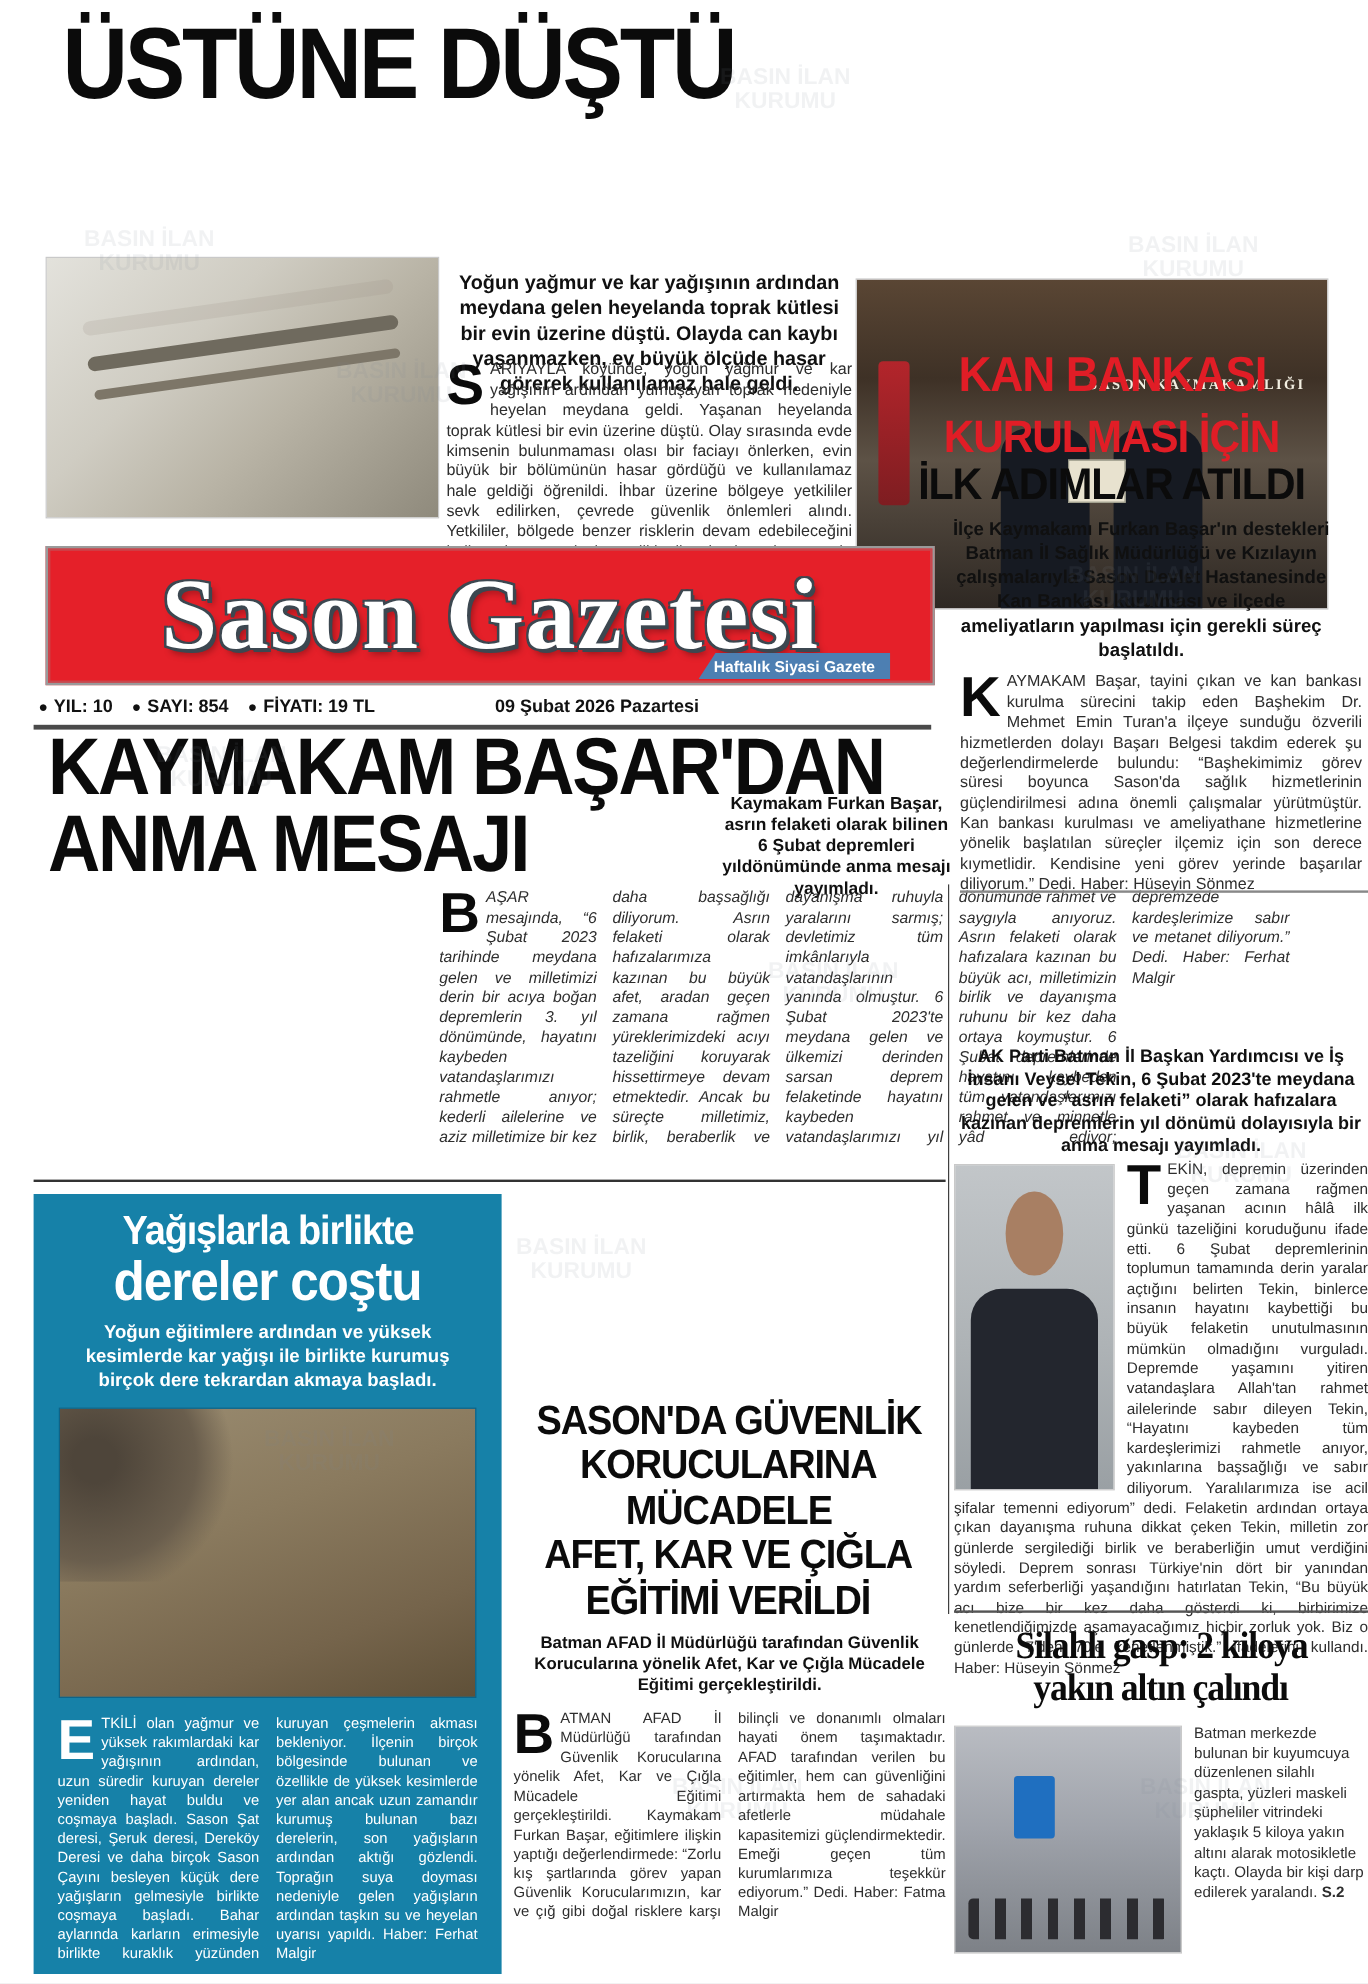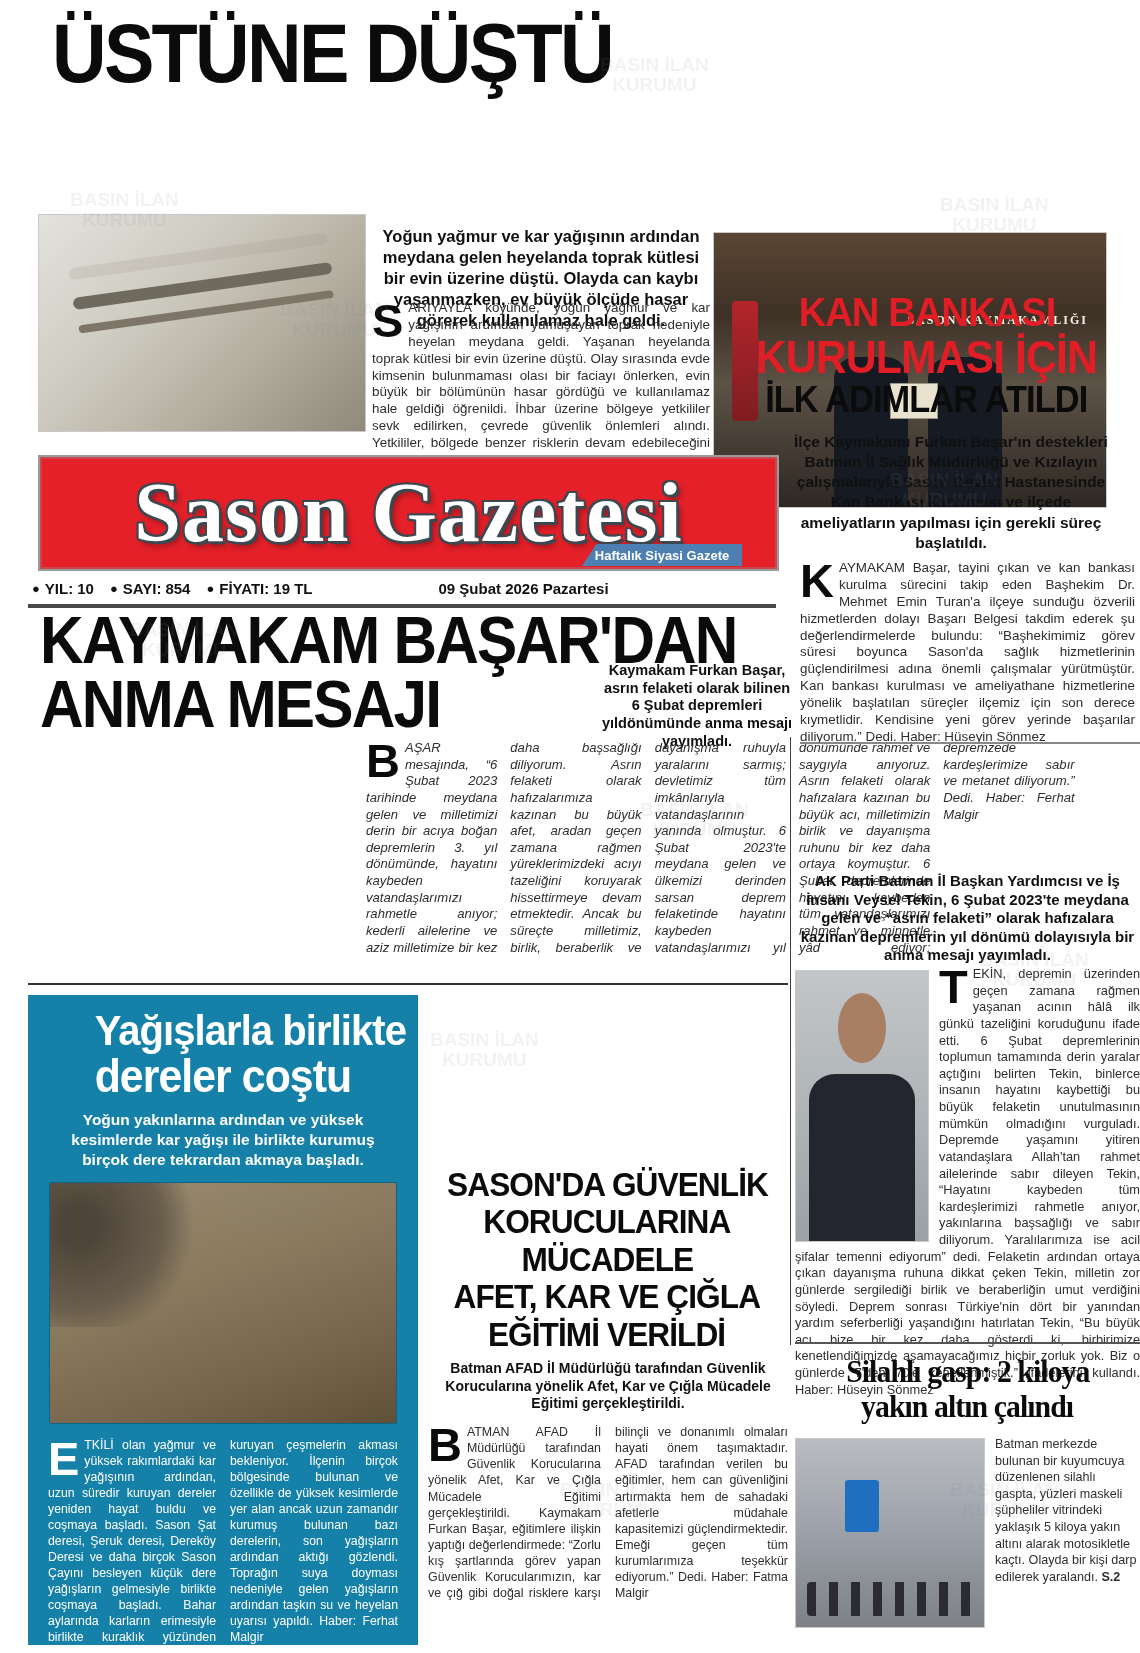--- a/index.html
+++ b/index.html
@@ -61,21 +61,21 @@
   .mast .title{font-family:"Liberation Serif",serif;font-weight:bold;font-size:84px;color:#fff;
         letter-spacing:1px;line-height:1;
         text-shadow:3px 3px 0 #3c4750,-2px -2px 0 #3c4750,2px -2px 0 #3c4750,-2px 2px 0 #3c4750,4px 5px 6px rgba(0,0,0,.35);}
   .tagline{background:#4d7fb2;color:#fff;font-weight:bold;font-size:13px;display:flex;
         align-items:center;justify-content:center;clip-path:polygon(9% 0,100% 0,100% 100%,0 100%);}
   .infoline{display:flex;align-items:center;font-size:15px;color:#111;}
   .infoline .item{display:flex;align-items:center;margin-right:16px;}
   .infoline .bullet{font-size:13px;margin-right:5px;}
   .infoline .lab{font-weight:600;margin-right:4px;}
   .infoline .val{font-weight:800;}
-  .infoline .date{font-weight:800;margin-left:110px;}
+  .infoline .date{font-weight:800;margin-left:84px;}
   
   .lead{font-weight:bold;text-align:center;color:#101010;}
   .body-txt{color:#2e2e2e;line-height:1.26;}
   .red{color:#e11d26;}
   .cols3{column-count:3;column-gap:13px;}
   .cols2{column-count:2;column-gap:14px;}
   .vdiv{background:#3f3f3f;width:1px;}
   .bluebox{background:#1681a8;color:#fff;}
   .bluebox .hl{color:#fff;}
   .bluebox .dropcap{color:#fff;}
@@ -153,21 +153,21 @@
   <div class="abs photo ph-ceremony" style="left:713px;top:14px;width:392px;height:274px;">
     <span class="sign" style="right:18px;top:80px;font-size:12px;">SASON KAYMAKAMLIĞI</span>
     <div class="flag"></div>
     <div class="man" style="left:120px;"></div>
     <div class="man" style="left:214px;"></div>
     <div class="doc" style="left:176px;bottom:88px;"></div>
   </div>
 
   <div class="abs" style="left:713px;top:292px;width:427px;text-align:center;">
     <div class="hl red ln" style="font-size:41px;line-height:1.02;"><span class="condC">KAN BANKASI</span></div>
-    <div class="hl red ln" style="font-size:46px;line-height:1.02;"><span class="condC">KURULMASI İÇİN</span></div>
+    <div class="hl red ln" style="font-size:38px;line-height:1.02;margin-top:12px;"><span class="condC">KURULMASI İÇİN</span></div>
     <div class="hl ln" style="font-size:37px;line-height:1.05;"><span class="condC">İLK ADIMLAR ATILDI</span></div>
   </div>
 
   <div class="abs lead" style="left:786px;top:432px;width:330px;font-size:15.5px;line-height:1.3;">İlçe Kaymakamı Furkan Başar'ın destekleri Batman İl Sağlık Müdürlüğü ve Kızılayın çalışmalarıyla Sason Devlet Hastanesinde Kan Bankası kurulması ve ilçede ameliyatların yapılması için gerekli süreç başlatıldı.</div>
 
   <div class="abs body-txt just" style="left:800px;top:560px;width:335px;font-size:13.4px;">
     <span class="dropcap">K</span><span>AYMAKAM Başar, tayini çıkan ve kan bankası kurulma sürecini takip eden Başhekim Dr. Mehmet Emin Turan'a ilçeye sunduğu özverili hizmetlerden dolayı Başarı Belgesi takdim ederek şu değerlendirmelerde bulundu: “Başhekimimiz görev süresi boyunca Sason'da sağlık hizmetlerinin güçlendirilmesi adına önemli çalışmalar yürütmüştür. Kan bankası kurulması ve ameliyathane hizmetlerine yönelik başlatılan süreçler ilçemiz için son derece kıymetlidir. Kendisine yeni görev yerinde başarılar diliyorum.” Dedi. Haber: Hüseyin Sönmez</span>
   </div>
 
   <div class="abs mast" style="left:38px;top:455px;width:737px;height:112px;">
@@ -212,24 +212,24 @@
   <div class="abs body-txt just" style="left:366px;top:740px;width:420px;height:228px;font-size:13.1px;font-style:italic;line-height:1.27;">
     <div class="cols3" style="height:100%;">
       <span class="dropcap">B</span><span>AŞAR mesajında, “6 Şubat 2023 tarihinde meydana gelen ve milletimizi derin bir acıya boğan depremlerin 3. yıl dönümünde, hayatını kaybeden vatandaşlarımızı rahmetle anıyor; kederli ailelerine ve aziz milletimize bir kez daha başsağlığı diliyorum. Asrın felaketi olarak hafızalarımıza kazınan bu büyük afet, aradan geçen zamana rağmen yüreklerimizdeki acıyı tazeliğini koruyarak hissettirmeye devam etmektedir. Ancak bu süreçte milletimiz, birlik, beraberlik ve dayanışma ruhuyla yaralarını sarmış; devletimiz tüm imkânlarıyla vatandaşlarının yanında olmuştur. 6 Şubat 2023'te meydana gelen ve ülkemizi derinden sarsan deprem felaketinde hayatını kaybeden vatandaşlarımızı yıl dönümünde rahmet ve saygıyla anıyoruz. Asrın felaketi olarak hafızalara kazınan bu büyük acı, milletimizin birlik ve dayanışma ruhunu bir kez daha ortaya koymuştur. 6 Şubat depremlerinde hayatını kaybeden tüm vatandaşlarımızı rahmet ve minnetle yâd ediyor; depremzede kardeşlerimize sabır ve metanet diliyorum.” Dedi. Haber: Ferhat Malgir</span>
     </div>
   </div>
 
   <div class="abs rule" style="left:28px;top:983px;width:760px;height:2px;background:#333;"></div>
 
   <div class="abs bluebox" style="left:28px;top:995px;width:390px;height:650px;">
     <div class="hl" style="text-align:center;padding-top:14px;letter-spacing:-1px;">
-      <div class="ln" style="font-size:43px;line-height:1.0;text-align:right;"><span class="condC">Yağışlarla birlikte</span></div>
+      <div class="ln" style="font-size:34px;line-height:1.0;"><span class="condC">Yağışlarla birlikte</span></div>
       <div class="ln" style="font-size:46px;line-height:1.05;"><span class="condC">dereler coştu</span></div>
     </div>
-    <div class="lead" style="color:#fff;margin:10px 26px 0;font-size:15.5px;line-height:1.28;">Yoğun yakınlarına ardından ve yüksek kesimlerde kar yağışı ile birlikte kurumuş birçok dere tekrardan akmaya başladı.</div>
+    <div class="lead" style="color:#fff;margin:10px 26px 0;font-size:15.5px;line-height:1.28;">Yoğun eğitimlere ardından ve yüksek kesimlerde kar yağışı ile birlikte kurumuş birçok dere tekrardan akmaya başladı.</div>
     <div class="photo ph-river" style="margin:12px auto 0;width:346px;height:240px;border-color:#0e6387;">
       <div class="bank"></div>
     </div>
     <div class="body-txt just cols2" style="color:#fff;margin:14px 20px 0;font-size:12.3px;line-height:1.3;">
       <span class="dropcap">E</span><span>TKİLİ olan yağmur ve yüksek rakımlardaki kar yağışının ardından, uzun süredir kuruyan dereler yeniden hayat buldu ve coşmaya başladı. Sason Şat deresi, Şeruk deresi, Dereköy Deresi ve daha birçok Sason Çayını besleyen küçük dere yağışların gelmesiyle birlikte coşmaya başladı. Bahar aylarında karların erimesiyle birlikte kuraklık yüzünden kuruyan çeşmelerin akması bekleniyor. İlçenin birçok bölgesinde bulunan ve özellikle de yüksek kesimlerde yer alan ancak uzun zamandır kurumuş bulunan bazı derelerin, son yağışların ardından aktığı gözlendi. Toprağın suya doyması nedeniyle gelen yağışların ardından taşkın su ve heyelan uyarısı yapıldı. Haber: Ferhat Malgir</span>
     </div>
   </div>
 
   <div class="abs hl" style="left:428px;top:1166px;width:358px;text-align:center;font-size:34px;line-height:1.1;letter-spacing:-1px;">
     <div class="ln"><span class="condC">SASON'DA GÜVENLİK</span></div>

